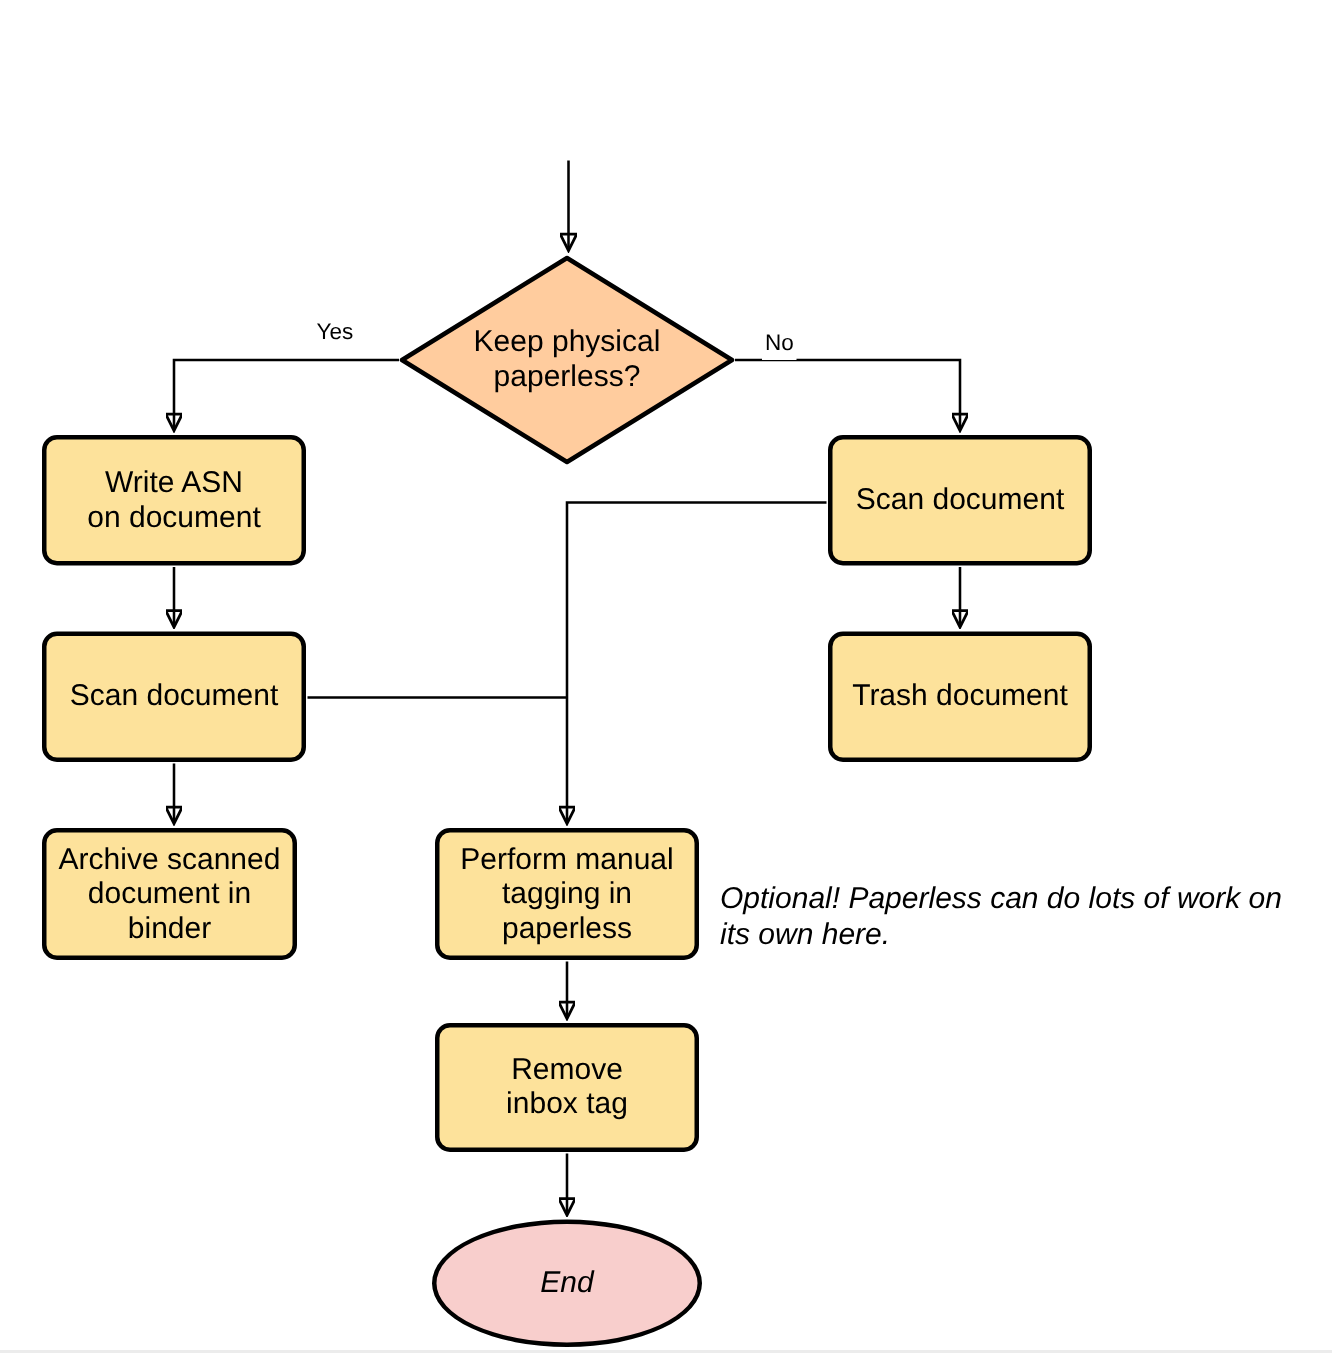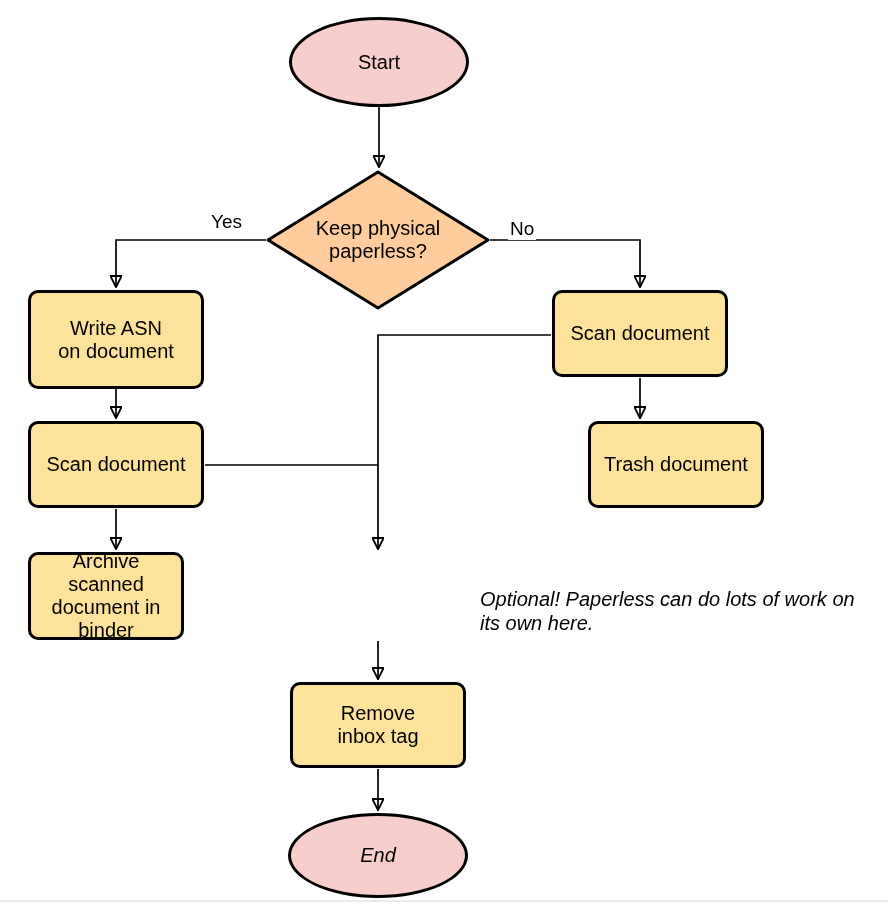--- a/index.html
+++ b/index.html
@@ -40,31 +40,31 @@
     background:var(--terminal-fill);
     border:3px solid var(--shape-stroke);
     border-radius:50%;
   }
   .diamond{white-space:pre-line;}
   .diamond .shape{position:absolute;left:0;top:0;}
   .diamond .diamond-label{position:relative;z-index:1;}
   
   .n-start{left:289px;top:17px;width:180px;height:90px;}
   .n-decision{left:266px;top:170px;width:224px;height:140px;}
-  .n-write-asn{left:28px;top:290px;width:176px;height:99px;text-align:center;}
+  .n-write-asn{left:28px;top:290px;width:176px;height:87px;text-align:center;}
   .n-scan-left{left:28px;top:421px;width:176px;height:87px;}
-  .n-archive{left:28px;top:552px;width:156px;height:88px;}
+  .n-archive{left:28px;top:552px;width:170px;height:88px;}
   .n-scan-right{left:552px;top:290px;width:176px;height:87px;}
-  .n-trash{left:552px;top:421px;width:176px;height:87px;margin-left:36px;}
+  .n-trash{left:552px;top:421px;width:176px;height:87px;}
   .n-tagging{left:290px;top:552px;width:176px;height:88px;}
   .n-remove-inbox{left:290px;top:682px;width:176px;height:86px;}
   .n-end{left:288px;top:813px;width:180px;height:85px;font-style:italic;}
   .edge-label{
     position:absolute;
-    font-size:19px;line-height:22px;
+    font-size:15px;line-height:22px;
     background:var(--background);
     padding:0 2px;
   }
   .l-yes{left:209px;top:211px;}
   .l-no{left:508px;top:218px;}
   .annotation{
     position:absolute;
     left:480px;top:588px;width:410px;
     font-size:20px;line-height:23.5px;
     font-style:italic;
@@ -91,23 +91,20 @@
     <path d="M490,240 L640,240 L640,286" marker-end="url(#arrow)"></path>
     <path d="M116,378 L116,417" marker-end="url(#arrow)"></path>
     <path d="M116,509 L116,548" marker-end="url(#arrow)"></path>
     <path d="M205,465 L378,465"></path>
     <path d="M551,335 L378,335 L378,548" marker-end="url(#arrow)"></path>
     <path d="M640,378 L640,417" marker-end="url(#arrow)"></path>
     <path d="M378,641 L378,678" marker-end="url(#arrow)"></path>
     <path d="M378,769 L378,809" marker-end="url(#arrow)"></path>
   </svg>
 
-  <div class="node ellipse n-start">
-    <span>Start</span>
-  </div>
 
   <div class="node diamond n-decision">
     <svg class="shape" width="224" height="140" viewBox="0 0 224 140">
       <polygon points="112,2 222,70 112,138 2,70" style="fill:var(--decision-fill);stroke:var(--shape-stroke);stroke-width:3;stroke-linejoin:round;"></polygon>
     </svg>
     <span class="diamond-label">Keep physical
 paperless?</span>
   </div>
 
   <div class="node rect n-write-asn">
@@ -126,20 +123,25 @@
   </div>
 
   <div class="node rect n-scan-right">
     <span>Scan document</span>
   </div>
 
   <div class="node rect n-trash">
     <span>Trash document</span>
   </div>
 
+  <div class="node rect n-tagging">
+    <span>Perform manual
+tagging in
+paperless</span>
+  </div>
 
   <div class="node rect n-remove-inbox">
     <span>Remove
 inbox tag</span>
   </div>
 
   <div class="node ellipse n-end">
     <span>End</span>
   </div>
 

